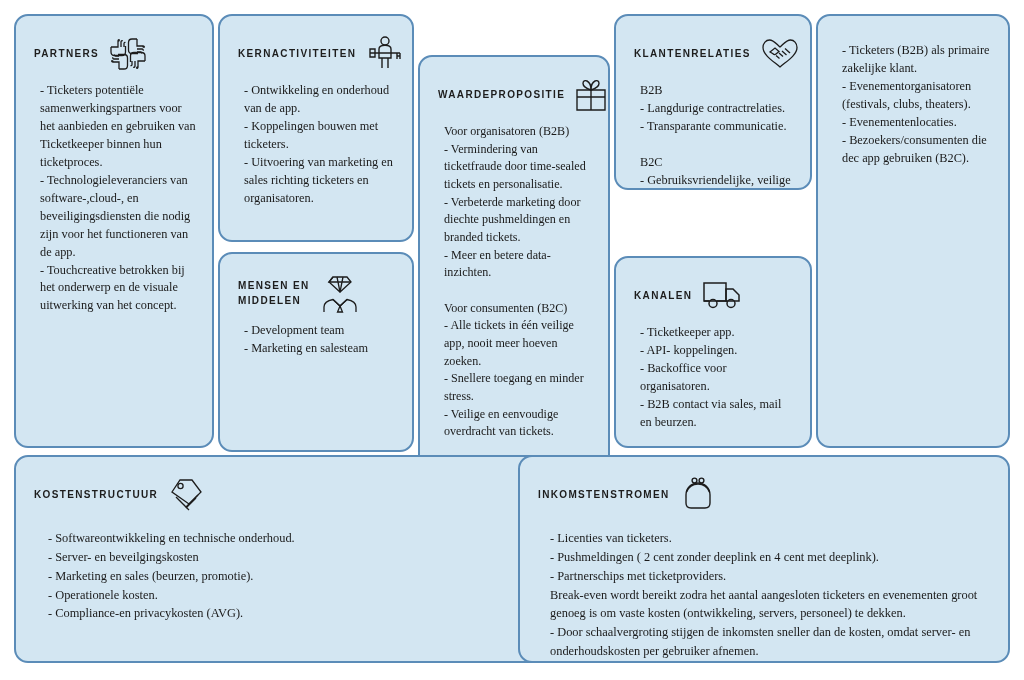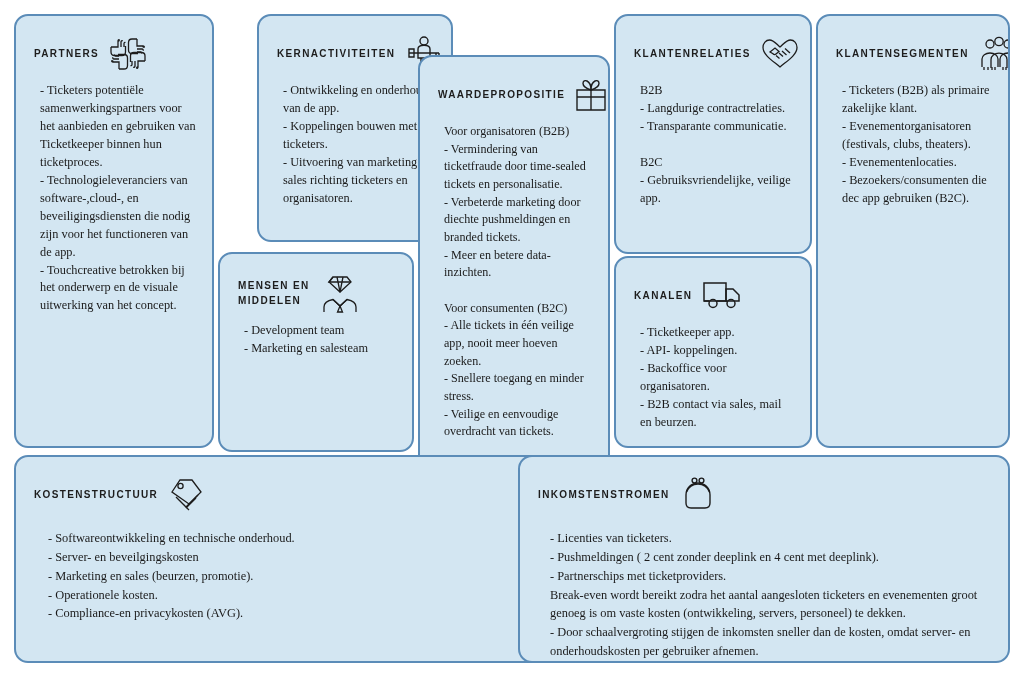--- a/index.html
+++ b/index.html
@@ -55,24 +55,24 @@
     line-height: 1.46;
     color: #1a1a1a;
     white-space: pre-line;
     padding-left: 6px;
     margin-top: 8px;
     font-family: Liberation Serif, serif;
   }
 
   
   #b-partners          { left: 14px;  top: 14px;  width: 200px; height: 434px; }
-  #b-kernactiviteiten  { left: 218px; top: 14px;  width: 196px; height: 228px; margin-left: 39px; }
+  #b-kernactiviteiten  { left: 218px; top: 14px;  width: 196px; height: 228px; }
   #b-mensen            { left: 218px; top: 252px; width: 196px; height: 200px; }
   #b-waardepropositie  { left: 418px; top: 14px;  width: 192px; height: 434px; margin-top: 41px; }
-  #b-klantenrelaties   { left: 614px; top: 14px;  width: 198px; height: 240px; }
+  #b-klantenrelaties   { left: 614px; top: 14px;  width: 198px; height: 176px; }
   #b-kanalen           { left: 614px; top: 256px; width: 198px; height: 192px; }
   #b-klantensegmenten  { left: 816px; top: 14px;  width: 194px; height: 434px; }
   
   #b-kostenstructuur   { left: 14px;  top: 455px; width: 596px; height: 208px; }
   #b-inkomstenstromen  { left: 518px; top: 455px; width: 492px; height: 208px; }
 
   #b-waardepropositie .body-text { font-size: 12.1px; }
   #b-kostenstructuur .body-text,
   #b-inkomstenstromen .body-text {
     padding-left: 14px;
@@ -195,34 +195,20 @@
         </svg>
       </span>
     </div>
     <div class="body-text">-  Ticketkeeper app.
 - API- koppelingen.
 - Backoffice voor organisatoren.
 - B2B contact via sales, mail en beurzen.</div>
   </div>
 
   <div class="block" id="b-klantensegmenten">
-    <div class="hdr">
-      <div class="hdr-title">KLANTENSEGMENTEN</div>
-      <span class="hdr-icon">
-        <svg width="44" height="38" viewBox="0 0 44 38" fill="none" stroke="#1d1d1d" stroke-width="1.3">
-          <circle cx="13" cy="9" r="4"></circle>
-          <circle cx="31" cy="9" r="4"></circle>
-          <circle cx="22" cy="6.5" r="4.2"></circle>
-          <path d="M5 32v-8c0-3.5 3.5-6 8-6s8 2.5 8 6v8"></path>
-          <path d="M23 32v-8c0-3.5 3.5-6 8-6s8 2.5 8 6v8"></path>
-          <path d="M14 33v-8.5c0-3.7 3.6-6.3 8-6.3s8 2.6 8 6.3V33"></path>
-          <path d="M7 32v3M11 32v3M15 32v3M18 32v3M26 32v3M29 32v3M33 32v3M37 32v3"></path>
-        </svg>
-      </span>
-    </div>
     <div class="body-text">- Ticketers (B2B) als primaire zakelijke klant.
 - Evenementorganisatoren (festivals, clubs, theaters).
 - Evenementenlocaties.
 - Bezoekers/consumenten die dec app gebruiken (B2C).</div>
   </div>
 
   <div class="block" id="b-kostenstructuur">
     <div class="hdr">
       <div class="hdr-title">KOSTENSTRUCTUUR</div>
       <span class="hdr-icon">

